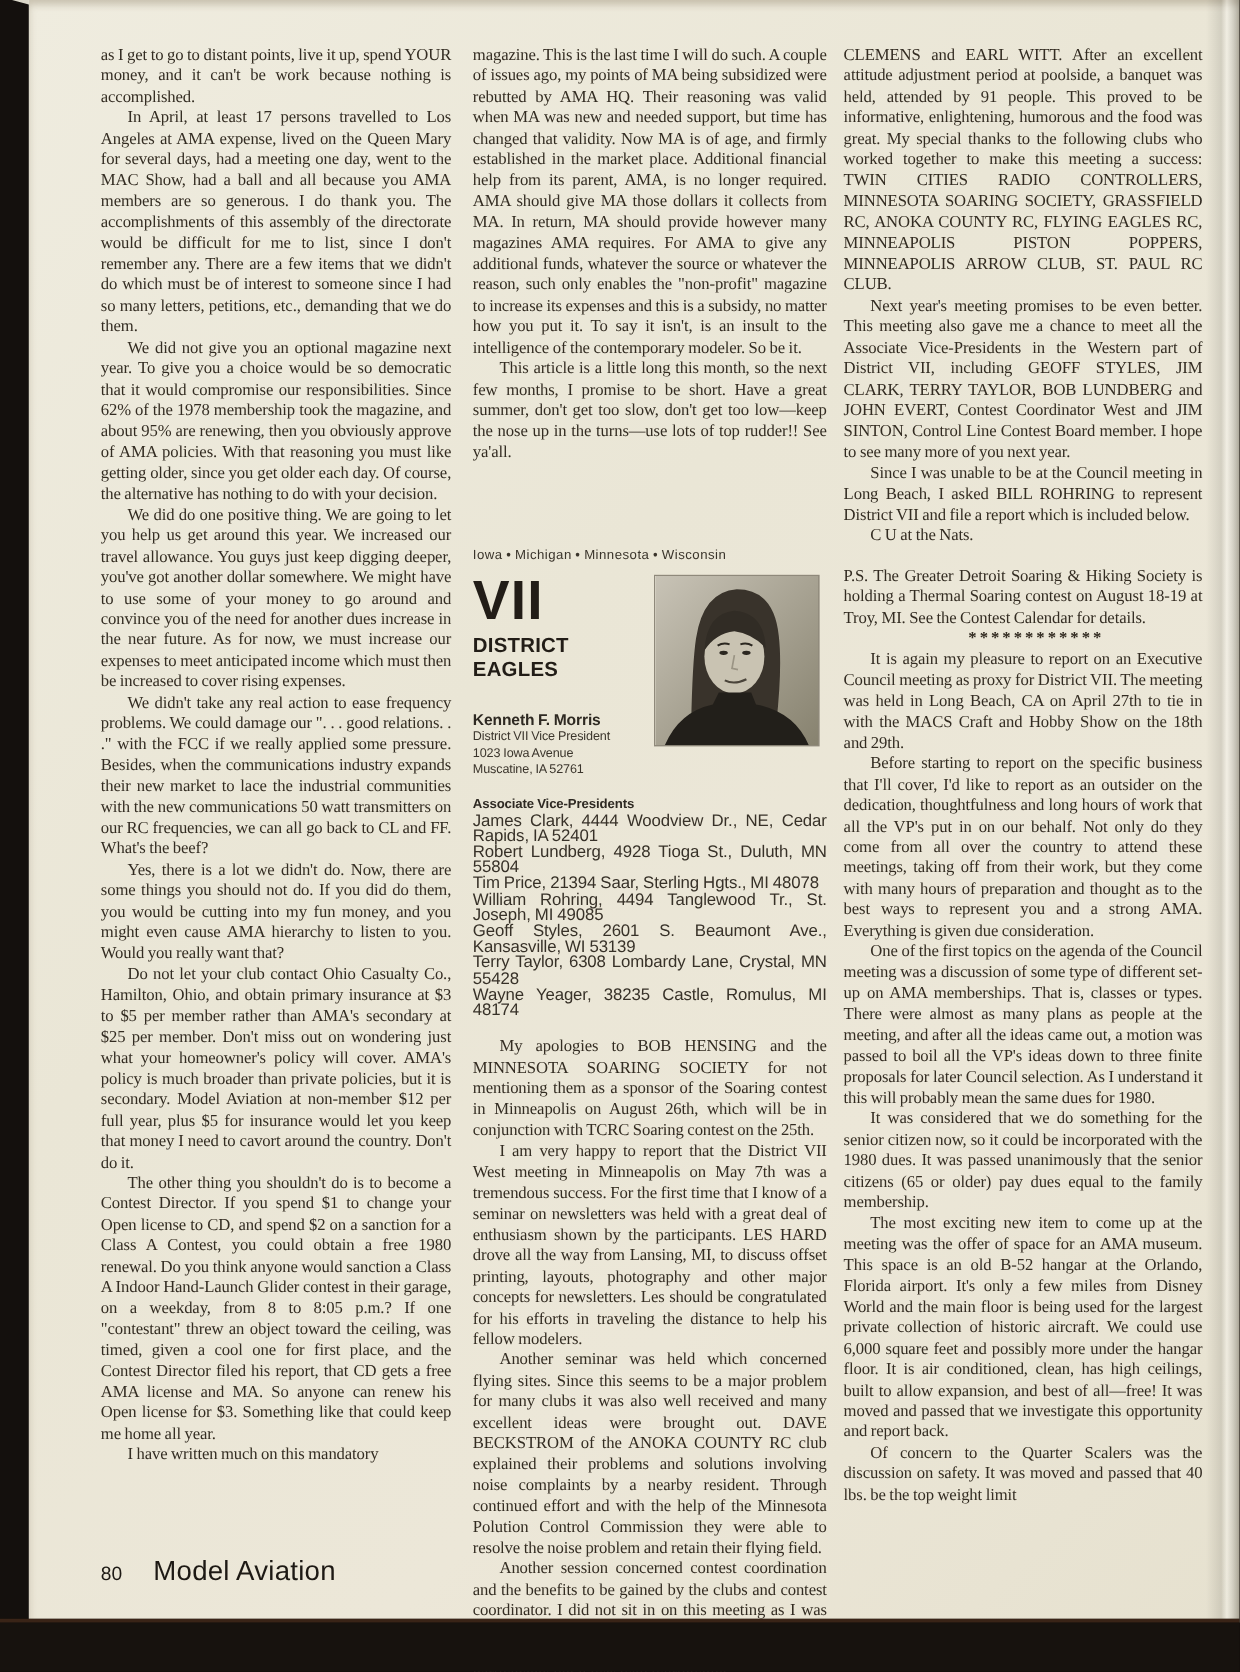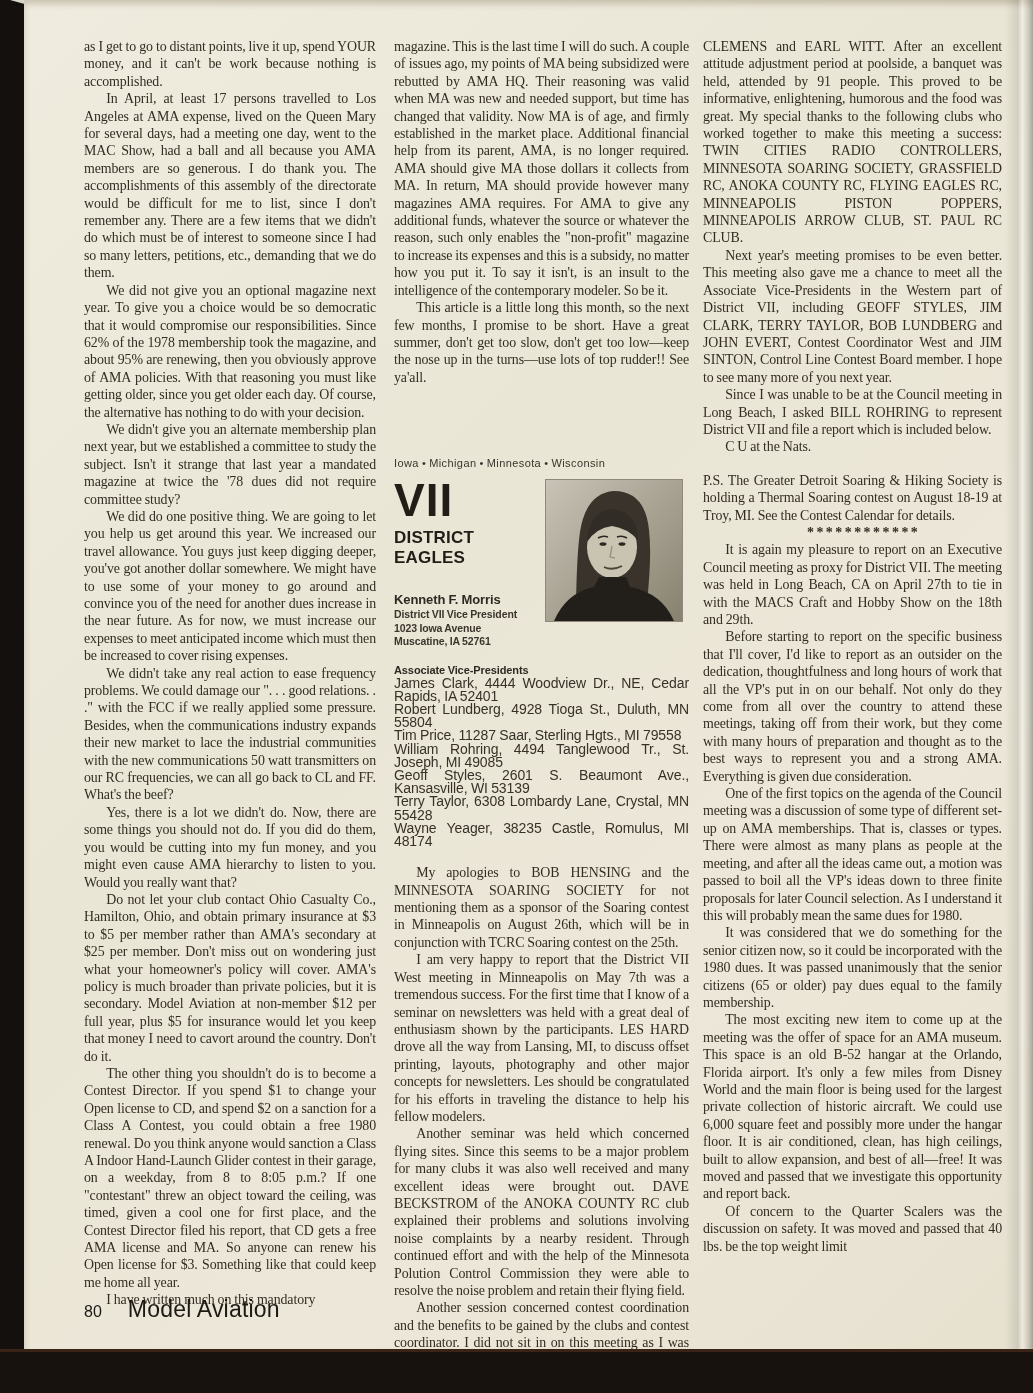--- a/index.html
+++ b/index.html
@@ -38,21 +38,21 @@
 
   
   .district{margin-top:70px;color:#2e2922;}
   .states{font:11px/14px "Liberation Sans", sans-serif;color:#3a342b;letter-spacing:.4px;text-indent:0;}
   .dh-row{display:flex;gap:0;margin-top:10px;}
   .dh-left{width:152px;flex:0 0 auto;}
   .vii{font:700 46px/40px "Liberation Sans", sans-serif;color:#221d17;letter-spacing:1px;}
   .dr-title{font:700 17px/20px "Liberation Sans", sans-serif;color:#221d17;margin-top:8px;letter-spacing:.2px;}
   .officer{margin-top:24px;font-family:"Liberation Sans", sans-serif;}
   .officer-name{font-weight:700;font-size:13px;line-height:16px;}
-  .officer-line{font-weight:700;font-size:10.5px;line-height:13.5px;color:#3b352c;}
+  .officer-line{font-weight:400;font-size:10.5px;line-height:13.5px;color:#3b352c;}
   .photo{flex:0 0 auto;width:136px;height:141px;box-shadow:0 0 0 1px #8f897b;}
   .avp{margin-top:14px;font-family:"Liberation Sans", sans-serif;}
   .avp-label{font-weight:700;font-size:11px;line-height:14px;}
   .avp-line{font-size:14px;line-height:13.2px;font-weight:400;color:#373128;}
 
   .divider{
     text-align:center;text-indent:0;font-weight:700;letter-spacing:2.5px;
     margin:16px 0 14px 0;
   }
   .footer{
@@ -67,21 +67,20 @@
 <body>
 
 <div class="fold"></div>
 
 <div class="paper">
 
   <div class="col" id="col1">
     <p class="flush">as I get to go to distant points, live it up, spend YOUR money, and it can't be work because nothing is accomplished.</p>
     <p>In April, at least 17 persons travelled to Los Angeles at AMA expense, lived on the Queen Mary for several days, had a meeting one day, went to the MAC Show, had a ball and all because you AMA members are so generous. I do thank you. The accomplishments of this assembly of the directorate would be difficult for me to list, since I don't remember any. There are a few items that we didn't do which must be of interest to someone since I had so many letters, petitions, etc., demanding that we do them.</p>
     <p>We did not give you an optional magazine next year. To give you a choice would be so democratic that it would compromise our responsibilities. Since 62% of the 1978 membership took the magazine, and about 95% are renewing, then you obviously approve of AMA policies. With that reasoning you must like getting older, since you get older each day. Of course, the alternative has nothing to do with your decision.</p>
-    <p>We didn't give you an alternate membership plan next year, but we established a committee to study the subject. Isn't it strange that last year a mandated magazine at twice the '78 dues did not require committee study?</p>
     <p>We did do one positive thing. We are going to let you help us get around this year. We increased our travel allowance. You guys just keep digging deeper, you've got another dollar somewhere. We might have to use some of your money to go around and convince you of the need for another dues increase in the near future. As for now, we must increase our expenses to meet anticipated income which must then be increased to cover rising expenses.</p>
     <p>We didn't take any real action to ease frequency problems. We could damage our ". . . good relations. . ." with the FCC if we really applied some pressure. Besides, when the communications industry expands their new market to lace the industrial communities with the new communications 50 watt transmitters on our RC frequencies, we can all go back to CL and FF. What's the beef?</p>
     <p>Yes, there is a lot we didn't do. Now, there are some things you should not do. If you did do them, you would be cutting into my fun money, and you might even cause AMA hierarchy to listen to you. Would you really want that?</p>
     <p>Do not let your club contact Ohio Casualty Co., Hamilton, Ohio, and obtain primary insurance at $3 to $5 per member rather than AMA's secondary at $25 per member. Don't miss out on wondering just what your homeowner's policy will cover. AMA's policy is much broader than private policies, but it is secondary. Model Aviation at non-member $12 per full year, plus $5 for insurance would let you keep that money I need to cavort around the country. Don't do it.</p>
     <p>The other thing you shouldn't do is to become a Contest Director. If you spend $1 to change your Open license to CD, and spend $2 on a sanction for a Class A Contest, you could obtain a free 1980 renewal. Do you think anyone would sanction a Class A Indoor Hand-Launch Glider contest in their garage, on a weekday, from 8 to 8:05 p.m.? If one "contestant" threw an object toward the ceiling, was timed, given a cool one for first place, and the Contest Director filed his report, that CD gets a free AMA license and MA. So anyone can renew his Open license for $3. Something like that could keep me home all year.</p>
     <p>I have written much on this mandatory</p>
   </div>
 
   <div class="col" id="col2">
     <p class="flush">magazine. This is the last time I will do such. A couple of issues ago, my points of MA being subsidized were rebutted by AMA HQ. Their reasoning was valid when MA was new and needed support, but time has changed that validity. Now MA is of age, and firmly established in the market place. Additional financial help from its parent, AMA, is no longer required. AMA should give MA those dollars it collects from MA. In return, MA should provide however many magazines AMA requires. For AMA to give any additional funds, whatever the source or whatever the reason, such only enables the "non-profit" magazine to increase its expenses and this is a subsidy, no matter how you put it. To say it isn't, is an insult to the intelligence of the contemporary modeler. So be it.</p>
@@ -119,21 +118,21 @@
             <path d="M66 66 L64 77 L69 78" stroke="#9a9484" stroke-width="1.4" fill="none"></path>
             <path d="M58 87 Q66 91 76 86" stroke="#4a443a" stroke-width="1.8" fill="none"></path>
             <path d="M8 141 Q20 113 48 107 L53 97 L80 97 L84 107 Q116 113 128 141 Z" fill="#221f1a"></path>
           </svg>
         </div>
       </div>
       <div class="avp">
         <div class="avp-label">Associate Vice-Presidents</div>
         <div class="avp-line">James Clark, 4444 Woodview Dr., NE, Cedar Rapids, IA 52401</div>
         <div class="avp-line">Robert Lundberg, 4928 Tioga St., Duluth, MN 55804</div>
-        <div class="avp-line">Tim Price, 11287 Saar, Sterling Hgts., MI 79558</div>
+        <div class="avp-line">Tim Price, 21394 Saar, Sterling Hgts., MI 48078</div>
         <div class="avp-line">William Rohring, 4494 Tanglewood Tr., St. Joseph, MI 49085</div>
         <div class="avp-line">Geoff Styles, 2601 S. Beaumont Ave., Kansasville, WI 53139</div>
         <div class="avp-line">Terry Taylor, 6308 Lombardy Lane, Crystal, MN 55428</div>
         <div class="avp-line">Wayne Yeager, 38235 Castle, Romulus, MI 48174</div>
       </div>
     </div>
 
     <p class="sp">My apologies to BOB HENSING and the MINNESOTA SOARING SOCIETY for not mentioning them as a sponsor of the Soaring contest in Minneapolis on August 26th, which will be in conjunction with TCRC Soaring contest on the 25th.</p>
     <p>I am very happy to report that the District VII West meeting in Minneapolis on May 7th was a tremendous success. For the first time that I know of a seminar on newsletters was held with a great deal of enthusiasm shown by the participants. LES HARD drove all the way from Lansing, MI, to discuss offset printing, layouts, photography and other major concepts for newsletters. Les should be congratulated for his efforts in traveling the distance to help his fellow modelers.</p>
     <p>Another seminar was held which concerned flying sites. Since this seems to be a major problem for many clubs it was also well received and many excellent ideas were brought out. DAVE BECKSTROM of the ANOKA COUNTY RC club explained their problems and solutions involving noise complaints by a nearby resident. Through continued effort and with the help of the Minnesota Polution Control Commission they were able to resolve the noise problem and retain their flying field.</p>

